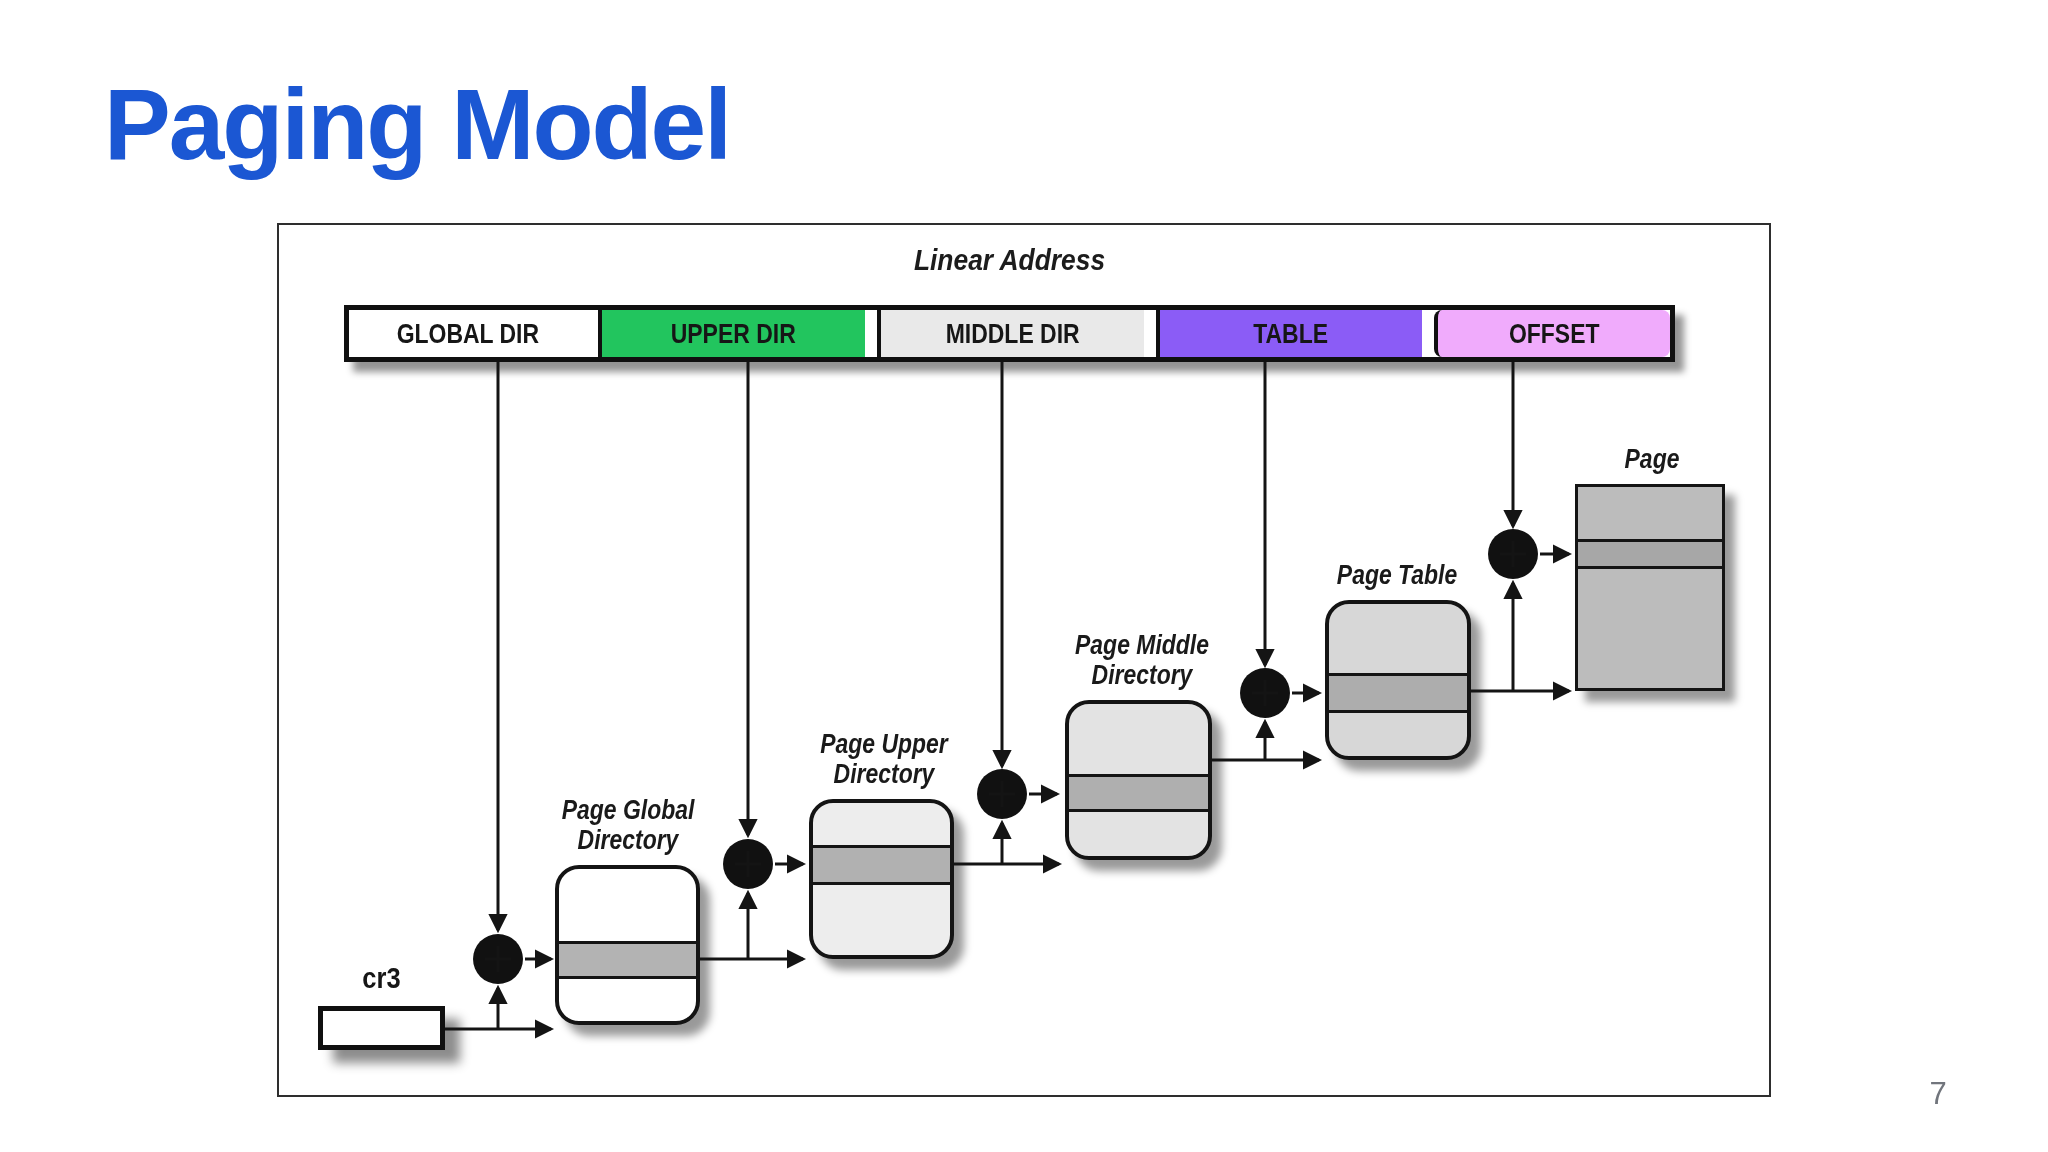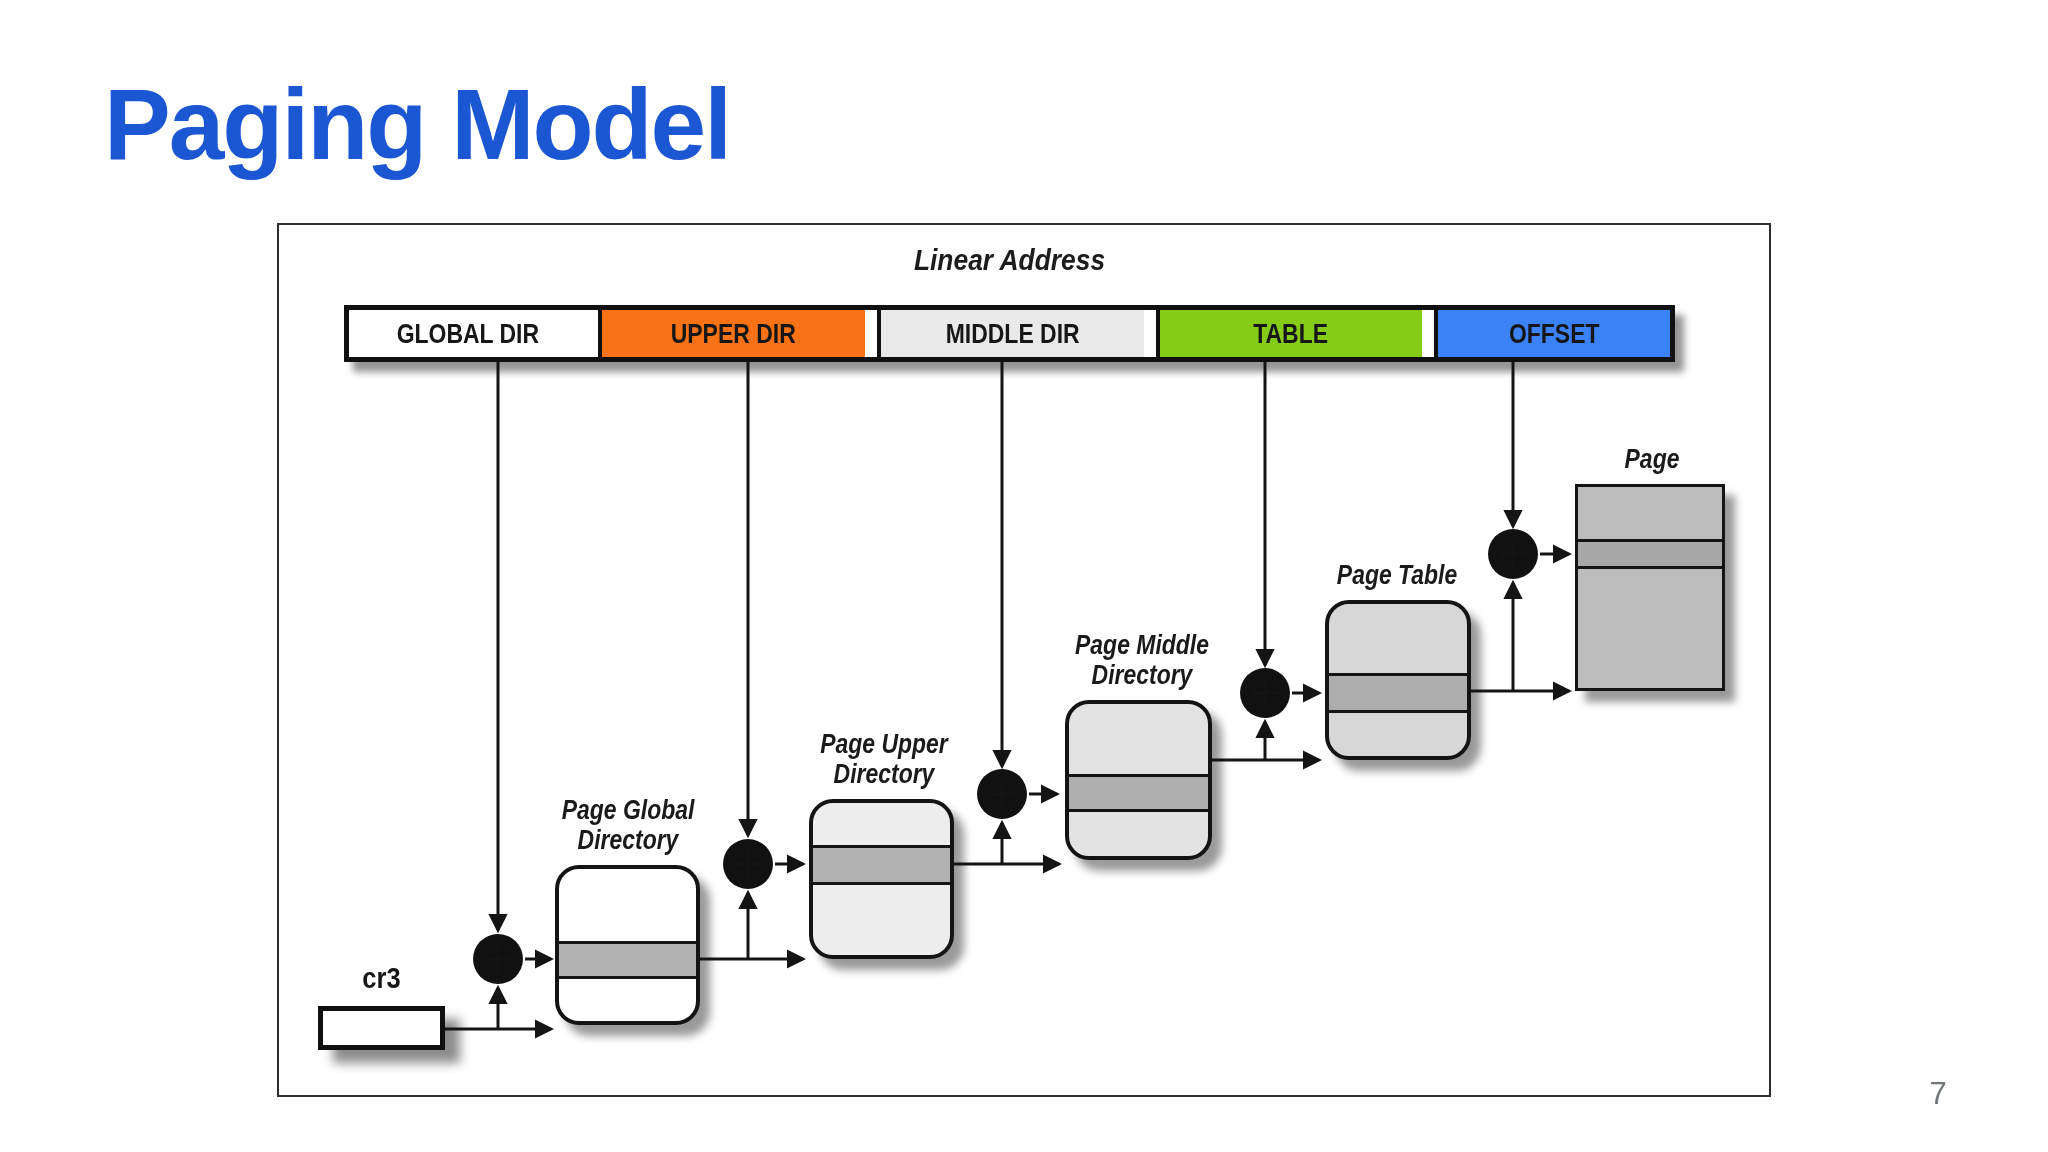--- a/index.html
+++ b/index.html
@@ -79,30 +79,30 @@
 
 <div class="frame">
   <div class="frame-inner">
 
     <div class="linear-address">Linear Address</div>
 
     <div class="addr-bar">
       <div class="addr-seg" style="flex: 251 1 0%; background: rgb(255, 255, 255);">
         <span class="addr-label">GLOBAL DIR</span>
       </div>
-      <div class="addr-seg" style="flex: 278 1 0%; background: #f97316;">
+      <div class="addr-seg" style="flex: 278 1 0%; background: #22c55e;">
         <span class="addr-label">UPPER DIR</span>
       </div>
       <div class="addr-seg" style="flex: 279 1 0%; background: rgb(233, 233, 233);">
         <span class="addr-label">MIDDLE DIR</span>
       </div>
-      <div class="addr-seg" style="flex: 277 1 0%; background: #84cc16;">
+      <div class="addr-seg" style="flex: 277 1 0%; background: #8b5cf6;">
         <span class="addr-label">TABLE</span>
       </div>
-      <div class="addr-seg" style="flex: 246 1 0%; background: #3b82f6;">
+      <div class="addr-seg" style="flex: 246 1 0%; background: #f0abfc; border-radius: 8px;">
         <span class="addr-label">OFFSET</span>
       </div>
     </div>
 
     <div class="box-label" style="left:199px;width:300px;bottom:240px;">Page Global
 Directory</div>
     <div class="box-label" style="left:455px;width:300px;bottom:306px;">Page Upper
 Directory</div>
     <div class="box-label" style="left:713px;width:300px;bottom:405px;">Page Middle
 Directory</div>

